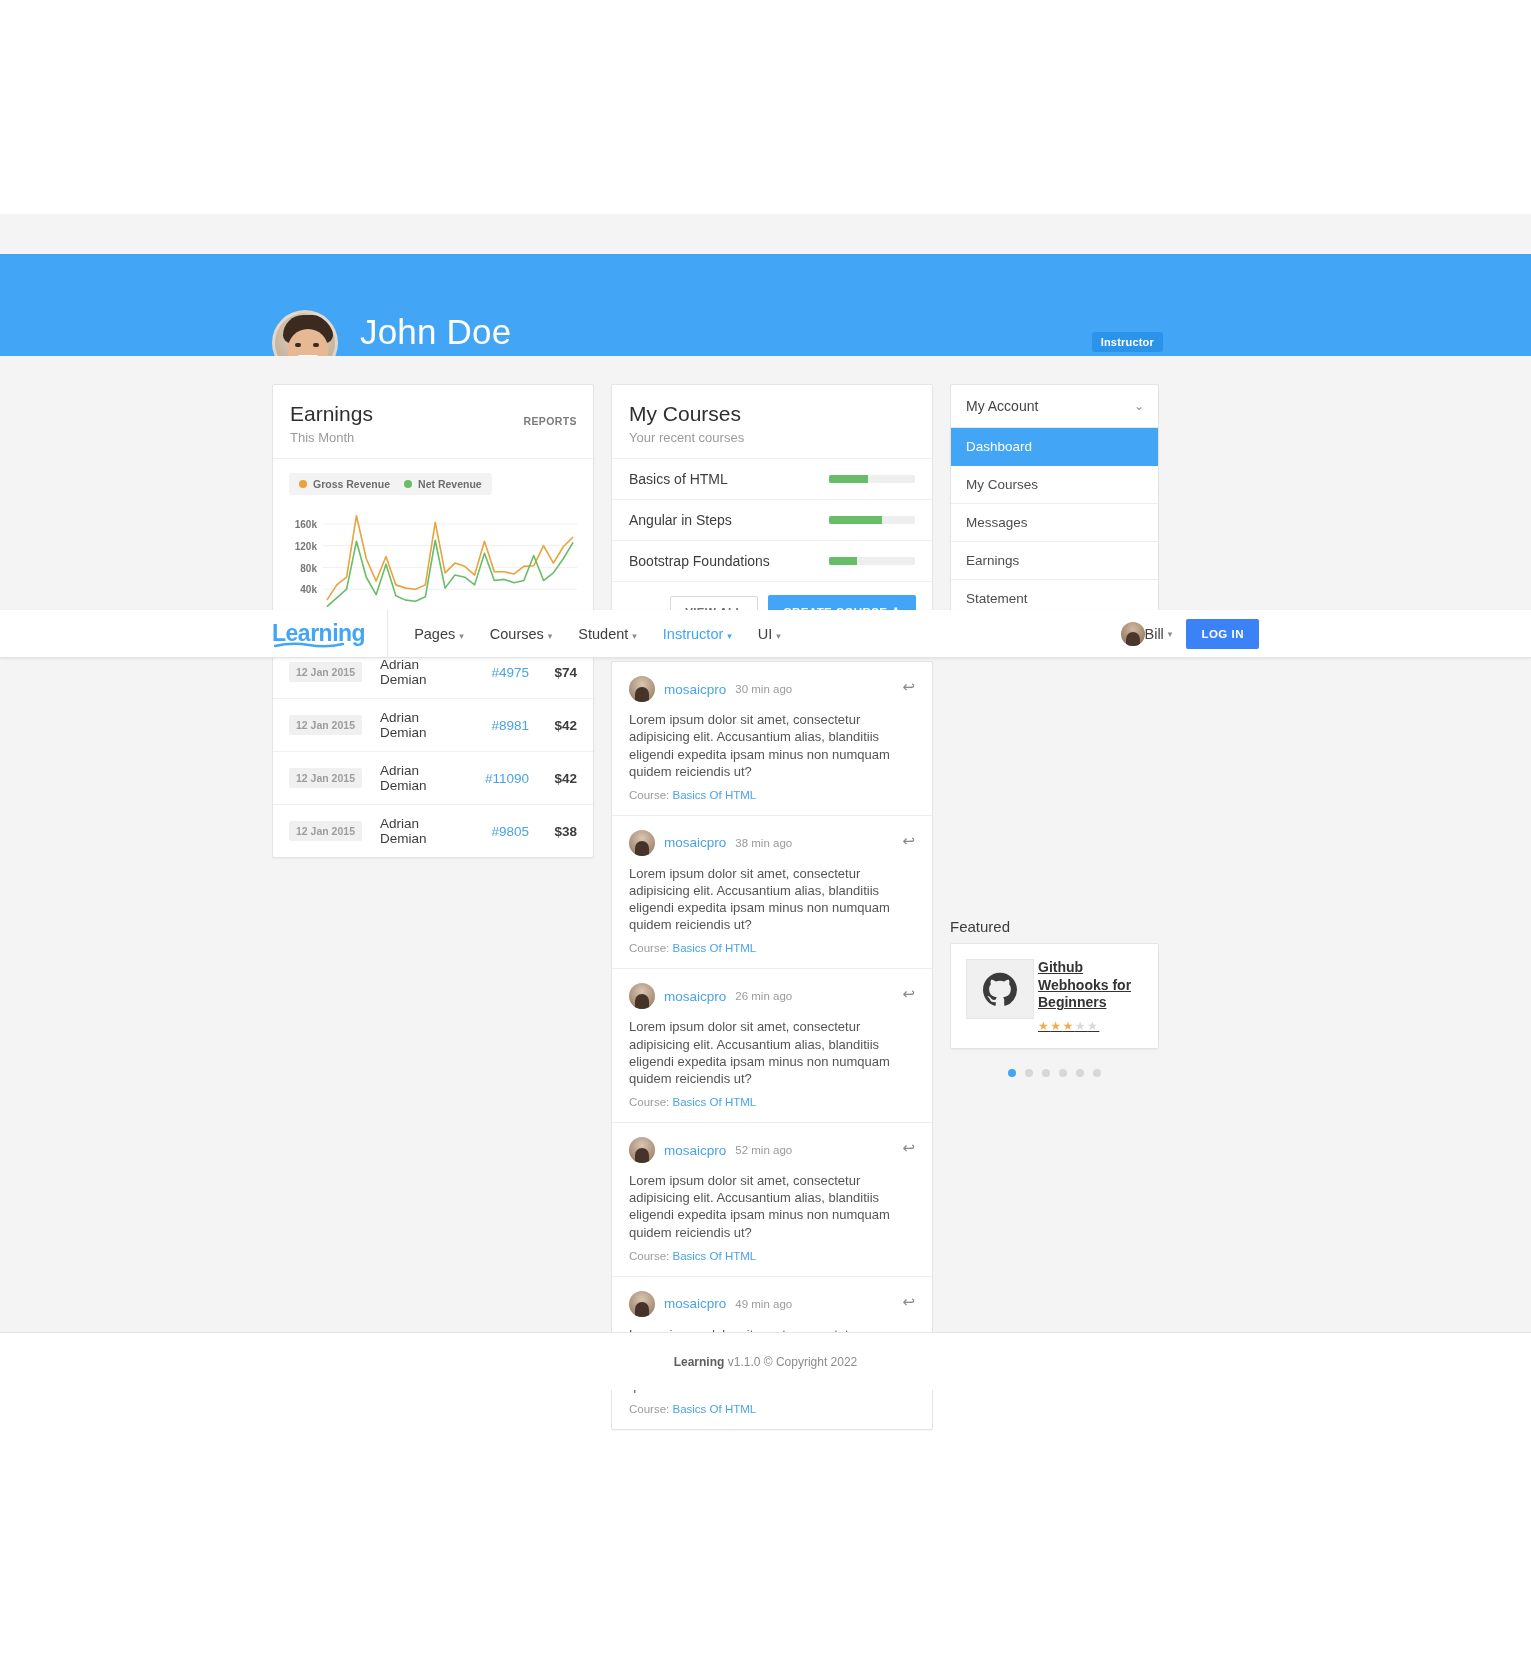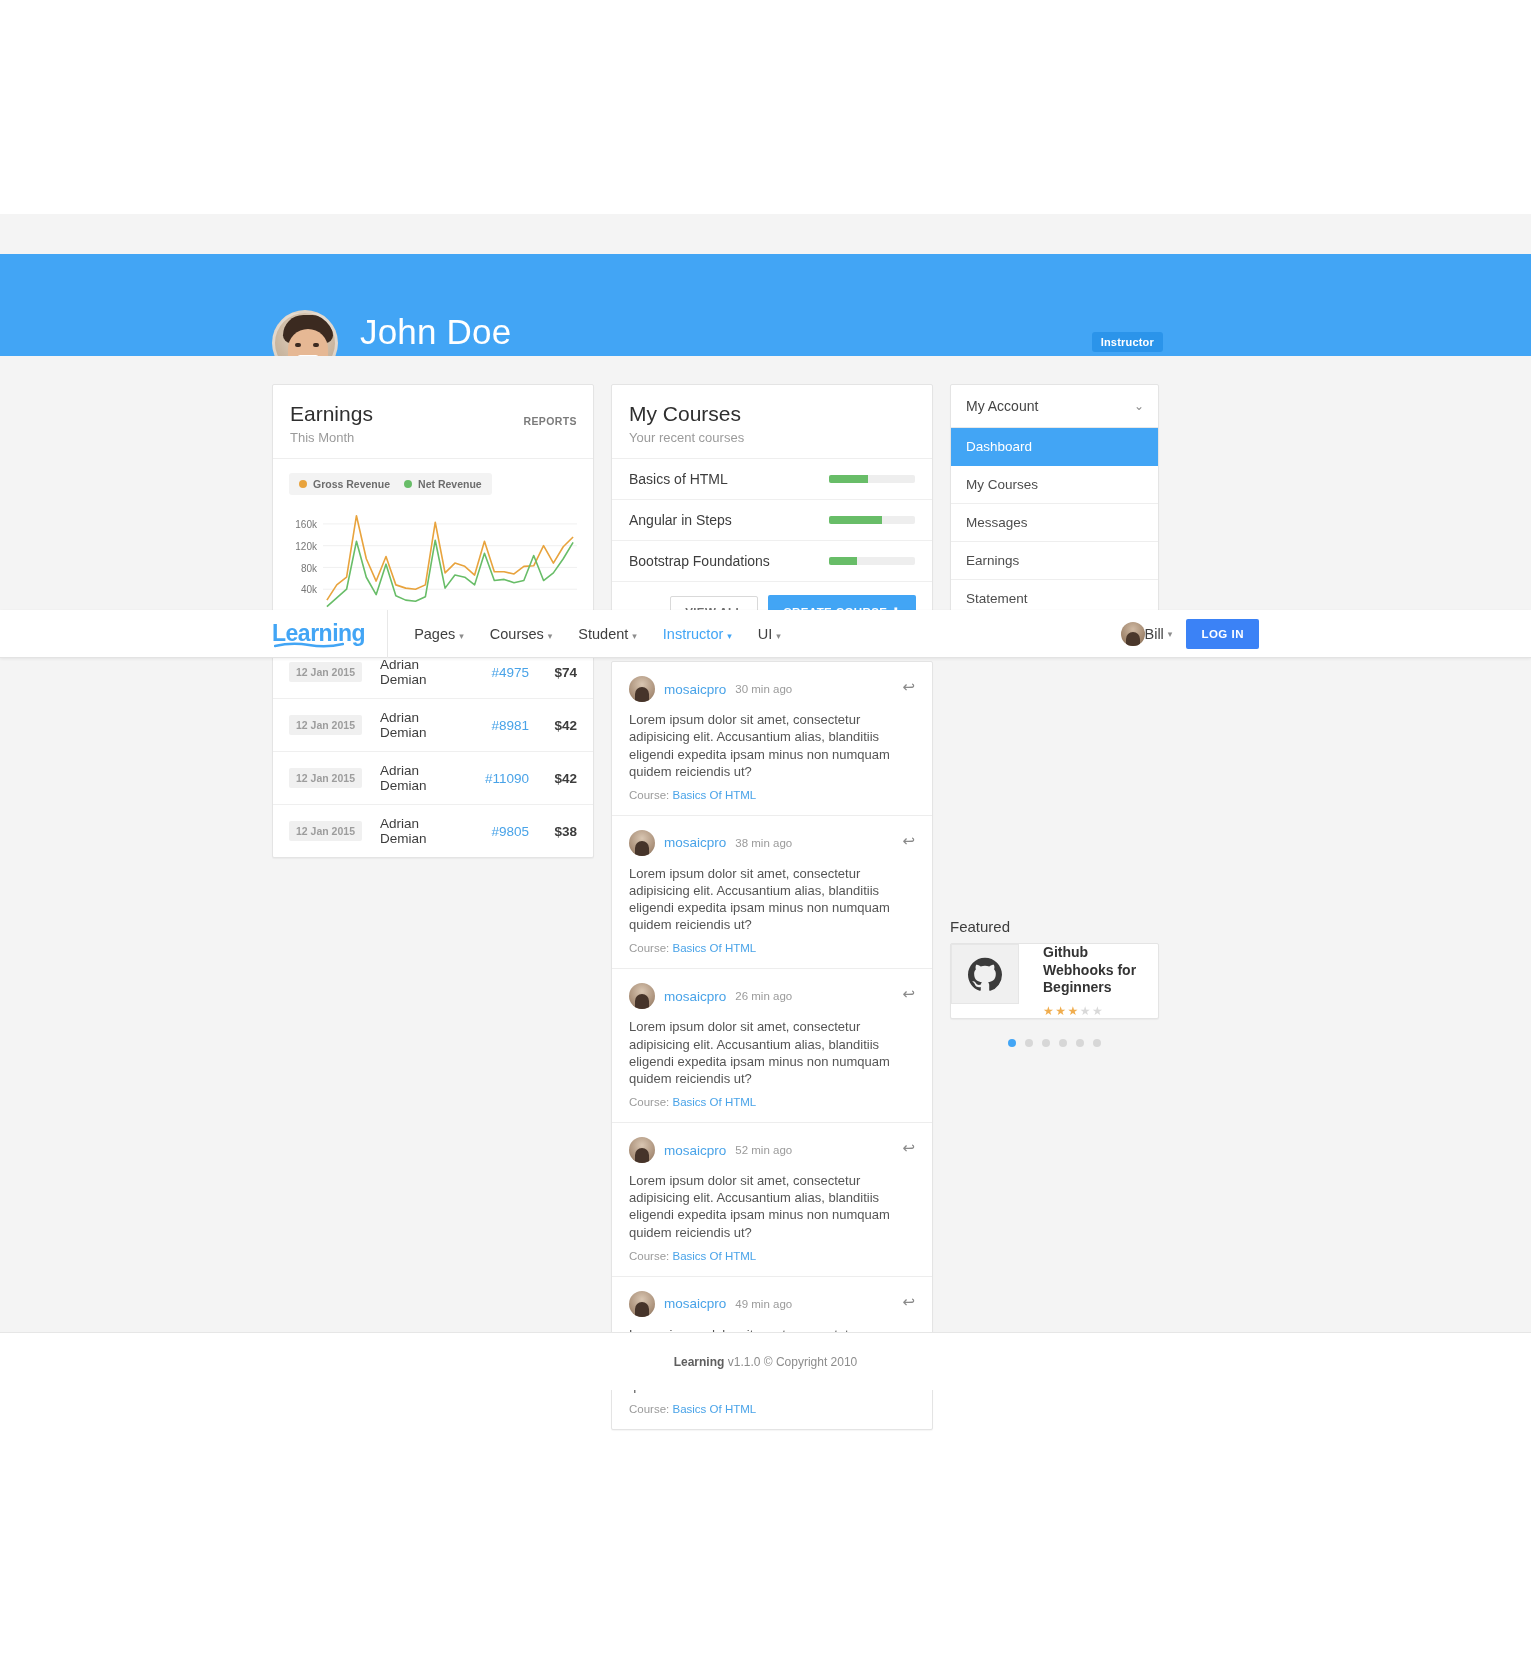--- a/index.html
+++ b/index.html
@@ -89,21 +89,21 @@
   .chart-wrap { padding: 14px 12px 8px 12px; }
   .legend {
     display: inline-flex; gap: 14px; align-items: center;
     background: #f3f3f3; border-radius: 3px; padding: 5px 10px; margin-left: 4px;
   }
   .legend-item { display: flex; align-items: center; gap: 6px; font-size: 10.5px; font-weight: bold; color: #6d6d6d; }
   .dot { width: 8px; height: 8px; border-radius: 50%; }
   .chart-area { position: relative; height: 112px; margin-top: 10px; }
   .yticks { position: absolute; left: 0; top: 0; width: 36px; height: 100%; }
   .ytick {
-    position: absolute; right: 4px; font-size: 10px; font-weight: normal; color: #777;
+    position: absolute; right: 4px; font-size: 10px; font-weight: bold; color: #777;
     transform: translateY(-50%);
   }
   .plot { position: absolute; left: 38px; right: 4px; top: 0; bottom: 0; }
   .plot svg { width: 100%; height: 100%; display: block; }
 
   
   .stats { display: flex; text-align: center; padding: 14px 0 16px; }
   .stat { flex: 1; }
   .stat-label { font-size: 13px; font-weight: bold; color: #5a5a5a; }
   .stat-value { font-size: 30px; font-weight: 400; margin-top: 3px; }
@@ -170,21 +170,21 @@
   .acct-caret { position: absolute; right: 14px; top: 14px; color: #8e8e8e; font-size: 12px; }
   .acct-item {
     padding: 11px 15px; font-size: 13.5px; color: #4d4d4d;
     border-bottom: 1px solid #eee;
   }
   .acct-item.active { background: #42a5f5; color: #fff; border-bottom-color: #42a5f5; }
   .acct-item:last-child { border-bottom: none; }
 
   
   .feat-title { font-size: 15px; color: #3d3d3d; margin-bottom: 8px; }
-  .feat-card { display: flex; gap: 24px; align-items: flex-start; }
+  .feat-card { display: flex; gap: 4px; padding: 15px; align-items: flex-start; text-decoration: underline; }
   .feat-thumb {
     width: 68px; height: 60px; background: #f0f0f0; border: 1px solid #e6e6e6;
     display: flex; align-items: center; justify-content: center; flex: none;
   }
   .feat-name { font-size: 14px; font-weight: bold; color: #333; line-height: 1.25; }
   .stars { margin-top: 7px; font-size: 12px; letter-spacing: 1.5px; }
   .star-on { color: #f0ad4e; } .star-off { color: #d9d9d9; }
   .dots { display: flex; gap: 9px; justify-content: center; margin-top: 20px; }
   .pdot { width: 8px; height: 8px; border-radius: 50%; background: #d7d7d7; }
   .pdot.on { background: #42a5f5; }
@@ -483,16 +483,16 @@
           <span class="nav-av"></span>
           <span>Bill</span>
           <span class="caret">▾</span>
         </div>
         <span class="btn-login">LOG IN</span>
       </div>
     </div>
   </div>
 
   <div class="footer">
-    <span><b>Learning</b> <span>v1.1.0 © Copyright 2010</span></span>
+    <span><b>Learning</b> <span>v1.1.0 © Copyright 2022</span></span>
   </div>
 
 </div>
 
 </body></html>

